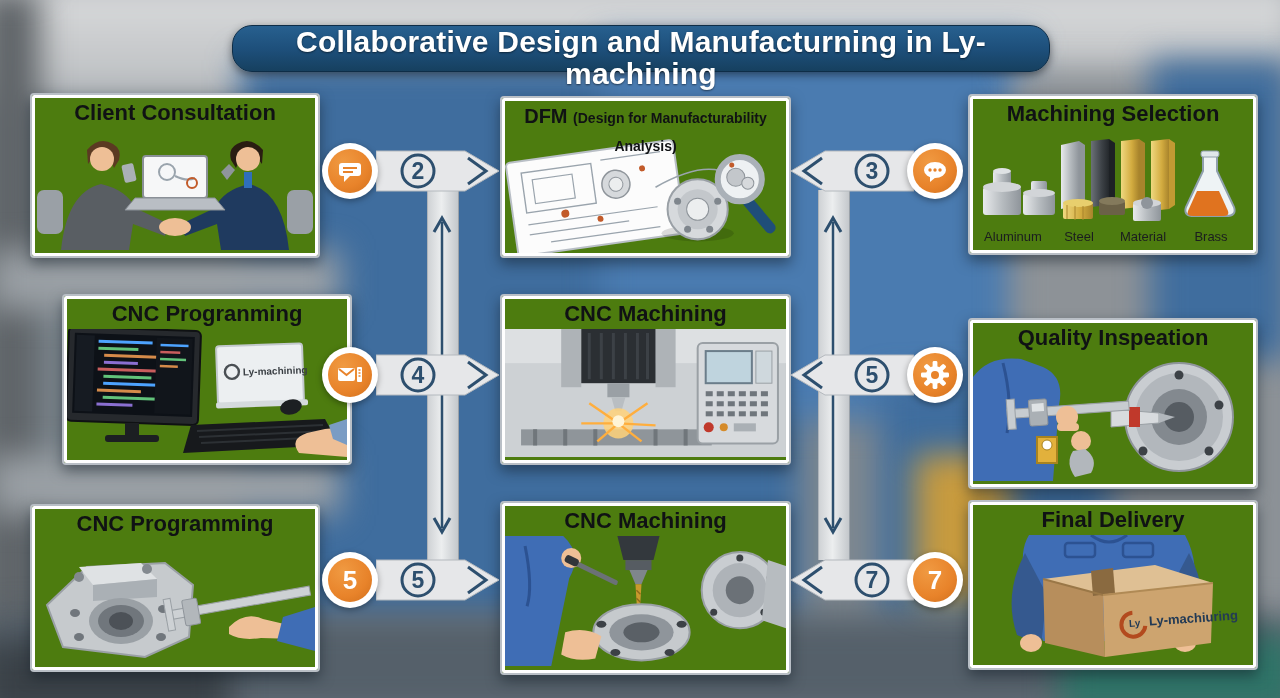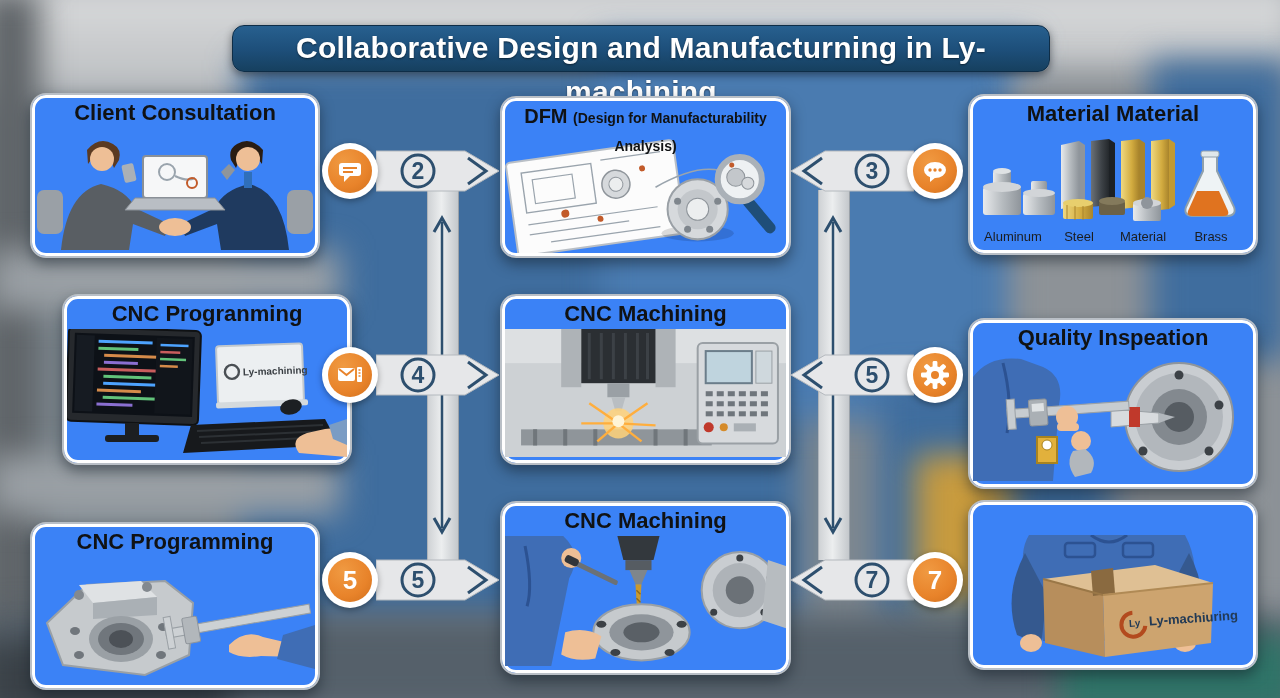--- a/index.html
+++ b/index.html
@@ -1,25 +1,25 @@
 <!DOCTYPE html>
 <html><head>
 <meta charset="utf-8">
 <style>
   html,body{margin:0;padding:0;background:#2e3338;font-family:"Liberation Sans",sans-serif;}
   #canvas{position:relative;width:1280px;height:698px;margin:0 auto;overflow:hidden;background:#7e8890;}
   .bg{position:absolute;filter:blur(16px);}
   
   #banner{position:absolute;left:232px;top:25px;width:816px;height:45px;
     background:linear-gradient(180deg,#27608f 0%,#1d4e79 55%,#16405f 100%);
-    border:1px solid #0e2d47;border-radius:12px;box-shadow:0 3px 8px rgba(0,0,0,.45);
-    color:#ffffff;font-size:30px;font-weight:bold;text-align:center;line-height:44px;
+    border:1px solid #0e2d47;border-radius:20px;box-shadow:0 3px 8px rgba(0,0,0,.45);
+    color:#ffffff;font-size:30px;font-weight:bold;text-align:center;line-height:32px;
     text-shadow:0 1px 2px rgba(0,0,0,.5);letter-spacing:.2px;}
   
-  .panel{position:absolute;background:#3b82f6;border:2px solid #b9bfc6;border-radius:16px;
+  .panel{position:absolute;background:#4d7c0f;border:2px solid #b9bfc6;border-radius:4px;
     box-shadow:inset 0 0 0 3px #ffffff,0 6px 14px rgba(15,25,35,.5);overflow:hidden;}
   .panel-title{position:absolute;left:0;right:0;top:5px;z-index:3;text-align:center;
     color:#101214;font-weight:bold;font-size:22px;line-height:26px;}
   .panel-title .small{font-size:14px;font-weight:bold;}
   .panel-art{position:absolute;left:3px;right:3px;bottom:3px;top:33px;z-index:1;}
   
   .arrow{position:absolute;width:126px;height:46px;z-index:4;}
   .vbar{position:absolute;width:30px;background:linear-gradient(90deg,#cfd2d5,#eceeef 45%,#c4c8cc);
     border-left:1px solid #aeb4ba;border-right:1px solid #9aa1a8;z-index:2;}
   .vline{position:absolute;z-index:2;}
@@ -215,21 +215,21 @@
         <rect x="248" y="62" width="11" height="44" rx="5" fill="#1f4e79" transform="rotate(-40 253 84)"></rect>
         <circle cx="234" cy="48" r="22" fill="#eef1f3" stroke="#aab1b8" stroke-width="6"></circle>
         <circle cx="230" cy="46" r="9" fill="#c3c7cb" stroke="#8f959b"></circle>
         <circle cx="242" cy="52" r="6" fill="#d6d9dc" stroke="#8f959b"></circle>
         <circle cx="226" cy="34" r="2.5" fill="#c25b2a"></circle>
       </g>
     </svg>
   </div>
 
   <div class="panel" style="left:968px;top:94px;width:286px;height:157px;">
-    <div class="panel-title">Material Material</div>
+    <div class="panel-title">Machining Selection</div>
     <svg class="panel-art" viewBox="0 0 280 118" preserveAspectRatio="none">
       <defs>
         <linearGradient id="sil" x1="0" x2="1">
             <stop offset="0" stop-color="#e8eaec"></stop>
             <stop offset=".5" stop-color="#b7bcc0"></stop>
             <stop offset="1" stop-color="#8f959b"></stop>
           </linearGradient>
         <linearGradient id="drk" x1="0" x2="1">
             <stop offset="0" stop-color="#6b7177"></stop>
             <stop offset=".6" stop-color="#3c4146"></stop>
@@ -404,21 +404,21 @@
       </g>
       <circle cx="94" cy="64" r="11" fill="#eebf96"></circle>
       <rect x="84" y="70" width="22" height="8" rx="4" fill="#eebf96"></rect>
       <rect x="64" y="84" width="20" height="26" fill="#e2b13c" stroke="#a8831f" stroke-width="2"></rect>
       <circle cx="74" cy="92" r="5" fill="#fff" stroke="#a8831f"></circle>
       <circle cx="108" cy="88" r="10" fill="#eebf96"></circle>
       <path d="M112 96 q14 10 6 24 l-16 4 q-10 -14 -2 -26 z" fill="#b2b7bc"></path>
     </svg>
   </div>
 
-  <div class="panel" style="left:30px;top:504px;width:286px;height:164px;margin-top:18px;">
+  <div class="panel" style="left:30px;top:504px;width:286px;height:164px;">
     <div class="panel-title">CNC Programming</div>
     <svg class="panel-art" viewBox="0 0 280 125" preserveAspectRatio="none">
       <path d="M12 66 L52 28 L130 24 L158 46 L154 98 L110 118 L28 108 Z" fill="#c6cacd" stroke="#9aa0a5" stroke-width="2"></path>
       <path d="M44 28 L106 24 L122 40 L58 46 Z" fill="#dfe2e4"></path>
       <path d="M58 46 L122 40 L122 58 L58 62 Z" fill="#aab0b5"></path>
       <circle cx="44" cy="38" r="5" fill="#83898f"></circle>
         <circle cx="112" cy="30" r="5" fill="#83898f"></circle>
       <ellipse cx="86" cy="82" rx="32" ry="23" fill="#9aa0a5"></ellipse>
       <ellipse cx="86" cy="82" rx="23" ry="16" fill="#70767c"></ellipse>
       <ellipse cx="86" cy="82" rx="12" ry="9" fill="#4c5157"></ellipse>
@@ -464,20 +464,21 @@
       <circle cx="234" cy="22" r="3.5" fill="#3c4146"></circle>
         <circle cx="264" cy="42" r="3.5" fill="#3c4146"></circle>
       <circle cx="258" cy="76" r="3.5" fill="#3c4146"></circle>
         <circle cx="208" cy="76" r="3.5" fill="#3c4146"></circle>
       <path d="M262 24 L280 30 280 92 256 84 Z" fill="#b7bcc0"></path>
       <path d="M60 96 Q80 90 96 100 L90 122 Q70 126 56 118 Z" fill="#eebf96"></path>
     </svg>
   </div>
 
   <div class="panel" style="left:968px;top:500px;width:286px;height:166px;">
+    <div class="panel-title">Final Delivery</div>
     <svg class="panel-art" viewBox="0 0 280 125" preserveAspectRatio="none">
       <path d="M56 0 H212 Q228 30 218 64 L206 106 H70 L52 44 Q46 16 56 0 Z" fill="#3f6db5"></path>
       <path d="M52 18 Q30 60 44 100 L68 110 L74 60 Z" fill="#35598f"></path>
       <path d="M216 18 Q238 60 224 100 L202 110 L194 60 Z" fill="#35598f"></path>
       <path d="M118 0 q18 14 36 0" fill="none" stroke="#2c5292" stroke-width="3"></path>
       <rect x="92" y="8" width="30" height="14" rx="3" fill="none" stroke="#2c5292" stroke-width="2.5"></rect>
       <rect x="150" y="8" width="30" height="14" rx="3" fill="none" stroke="#2c5292" stroke-width="2.5"></rect>
       <ellipse cx="58" cy="108" rx="11" ry="9" fill="#eebf96"></ellipse>
       <ellipse cx="212" cy="108" rx="11" ry="9" fill="#eebf96"></ellipse>
       <polygon points="70,44 182,30 240,48 130,60" fill="#dfc094"></polygon>

